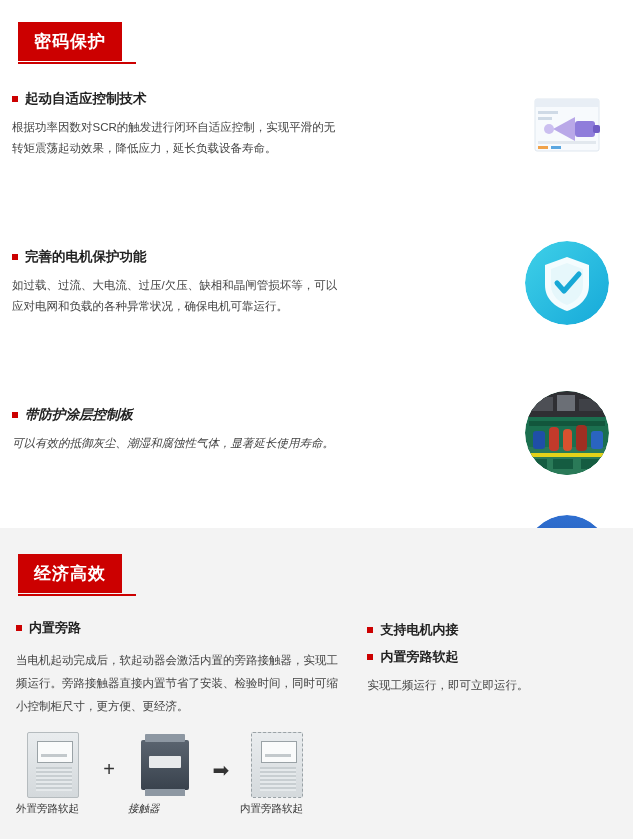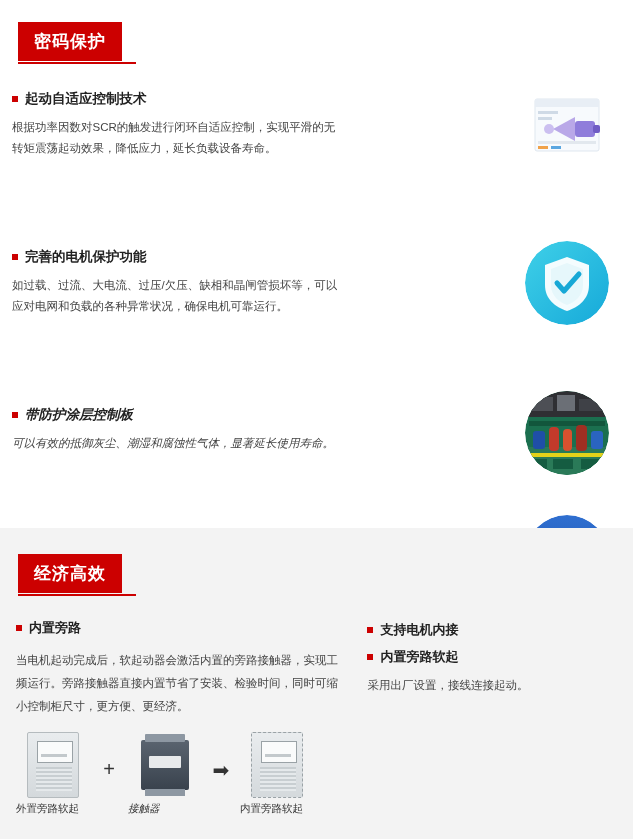--- a/index.html
+++ b/index.html
@@ -401,21 +401,21 @@
             <span class="bullet-sq"></span>
             <span>支持电机内接</span>
           </div>
         </div>
 
         <div>
           <div class="sub-title">
             <span class="bullet-sq"></span>
             <span>内置旁路软起</span>
           </div>
-          <p class="sub-body">采用出厂设置，接线连接起动。</p>
+          <p class="sub-body">实现工频运行，即可立即运行。</p>
         </div>
 
 
       </div>
     </div>
   </div>
 
 </div>
 
 </body></html>

